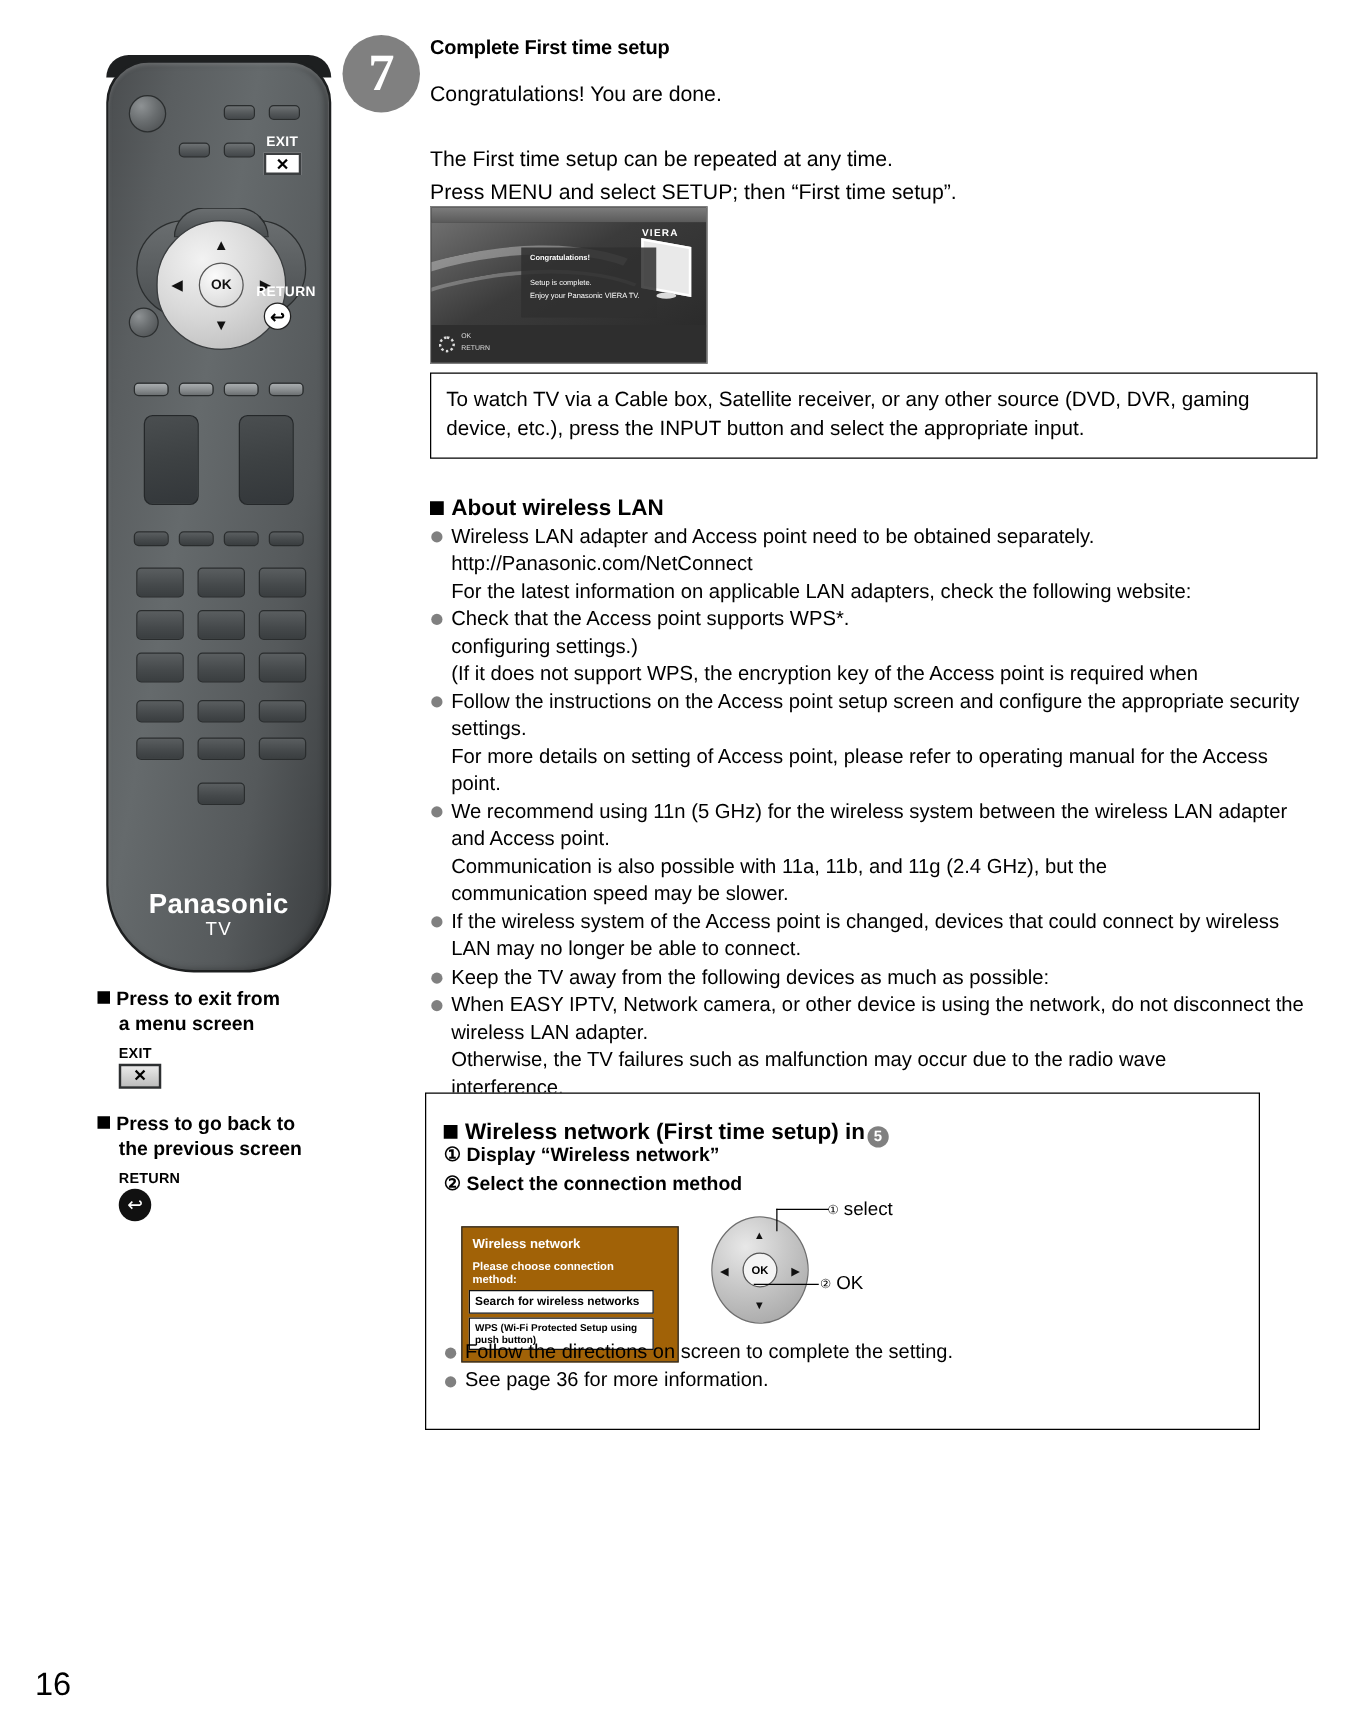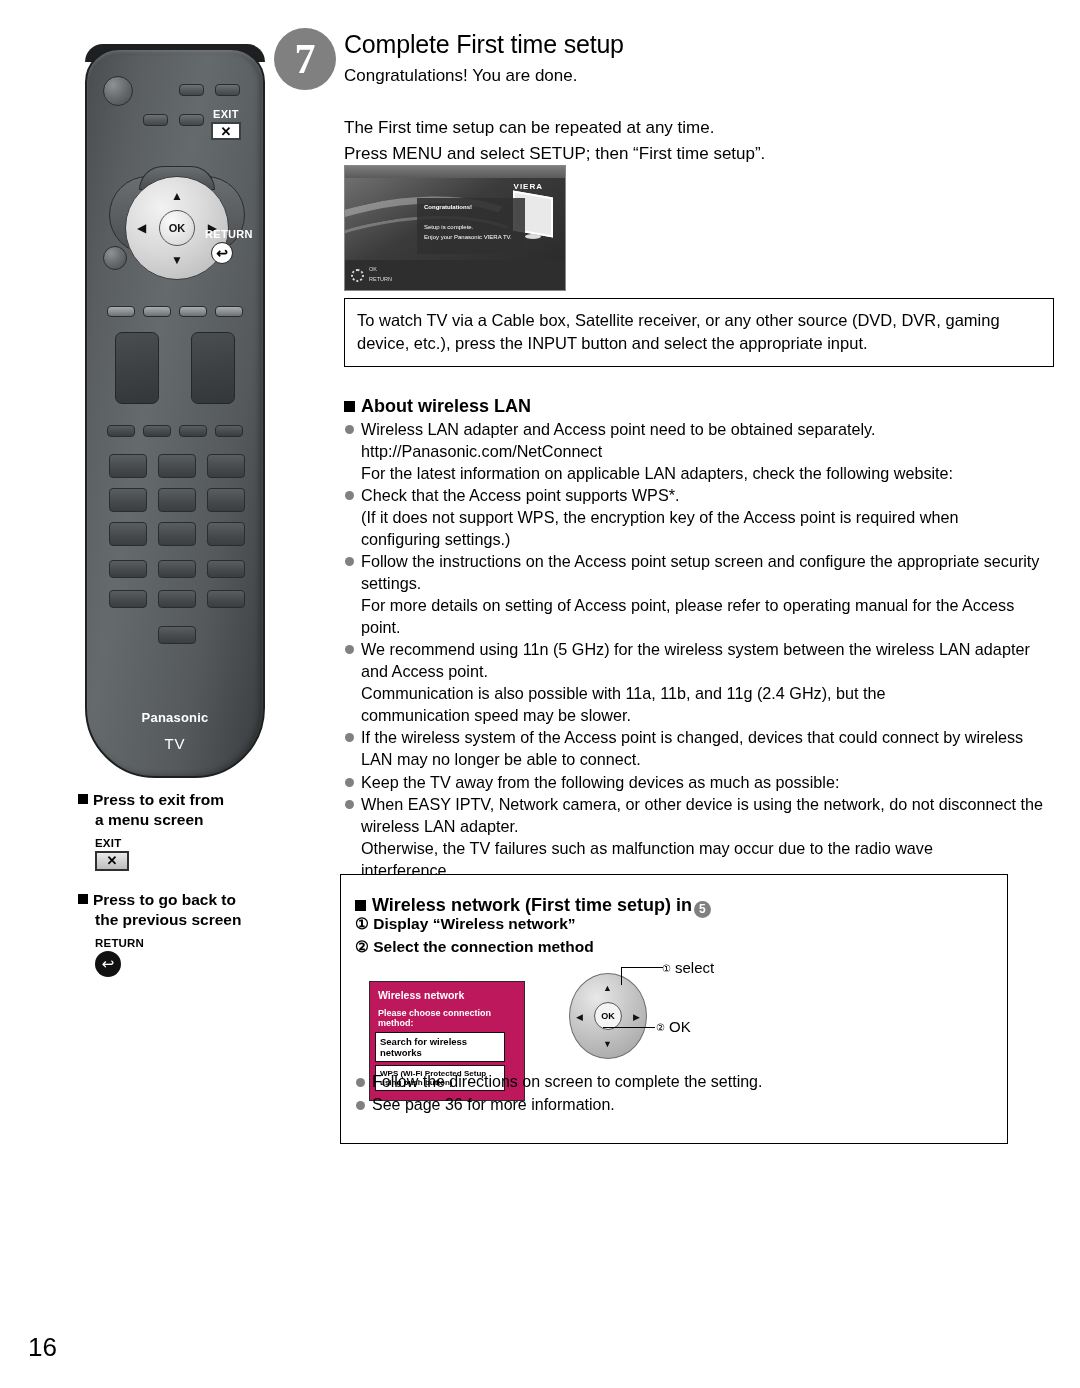--- a/index.html
+++ b/index.html
@@ -81,21 +81,21 @@
   }
   .return-key{
     position:absolute; width:22px; height:22px; border-radius:50%;
     background:#fff; border:1px solid #222;
     display:flex; align-items:center; justify-content:center;
     font-size:14px; color:#000; font-weight:bold;
   }
   .brand{
     position:absolute; width:180px; left:85px; text-align:center; color:#fff;
   }
-  .brand-panasonic{ top:710px; font-size:13px; font-weight:bold; letter-spacing:.2px;}
+  .brand-panasonic{ top:710px; font-size:22px; font-weight:bold; letter-spacing:.2px;}
   .brand-tv{ top:735px; font-size:15px; font-weight:normal; letter-spacing:1px;}
 
   
   .cap-block{ position:absolute; left:78px; width:230px; }
   .cap-head{
     font-size:15.5px; font-weight:bold; line-height:1.32; color:#000;
   }
   .sq{ display:inline-block; width:10px; height:10px; background:#000; margin-right:5px; vertical-align:1px;}
   .cap-indent{ padding-left:17px; }
   .small-label{ font-size:11.5px; font-weight:bold; letter-spacing:.2px; }
@@ -113,21 +113,21 @@
 
   
   #main { position:absolute; left:268px; top:0; width:812px; }
 
   .step-circle{
     position:absolute; left:6px; top:28px; width:62px; height:62px; border-radius:50%;
     background:#808080; color:#fff; display:flex; align-items:center; justify-content:center;
     font-size:42px; font-weight:bold; font-family:"Liberation Serif", serif;
   }
   .h1{
-    position:absolute; left:76px; top:30px; font-size:25px; font-weight:normal; letter-spacing:-.2px;
+    position:absolute; left:76px; top:30px; font-size:16px; font-weight:bold; letter-spacing:-.2px;
   }
   .sub{
     position:absolute; left:76px; top:66px; font-size:17px;
   }
   .para{
     position:absolute; left:76px; font-size:17px; line-height:1.45;
   }
 
   
   .tv-shot{
@@ -203,21 +203,21 @@
     border:1px solid #000; background:#fff;
   }
   .wl-title{ position:absolute; left:14px; top:20px; font-size:18px; font-weight:bold; white-space:nowrap;}
   .circ5{
     display:inline-block; width:17px; height:17px; border-radius:50%; background:#808080;
     color:#fff; font-size:12px; font-weight:bold; text-align:center; line-height:17px;
     vertical-align:-2px; margin-left:2px;
   }
   .wl-step{ position:absolute; left:14px; font-size:15.5px; font-weight:bold; }
   .wl-menu{
-    position:absolute; left:28px; top:106px; width:156px; background:#be185d;
+    position:absolute; left:28px; top:106px; width:174px; background:#a16207;
     border:1px solid #2a2a2a; padding:5px 19px 6px 5px;
   }
   .wl-menu-title{ color:#fff; font-size:10.5px; font-weight:bold; padding:2px 3px 7px 3px;}
   .wl-menu-sub{ color:#fff; font-size:9px; font-weight:bold; padding:0 3px 4px 3px;}
   .wl-opt{
     background:#fff; color:#000; font-size:9.5px; font-weight:bold;
     padding:3px 4px; margin-bottom:3px; border:1px solid #111;
   }
   .wl-opt.small{ font-size:8px; }
 
@@ -394,22 +394,22 @@
   <div class="sec-head">
     <span class="sq2"></span><span>About wireless LAN</span>
   </div>
 
   <div class="bullets">
     <div class="bl"><span>Wireless LAN adapter and Access point need to be obtained separately.</span></div>
     <div class="cont">http://Panasonic.com/NetConnect</div>
     <div class="cont">For the latest information on applicable LAN adapters, check the following website:</div>
 
     <div class="bl"><span>Check that the Access point supports WPS*.</span></div>
+    <div class="cont">configuring settings.)</div>
     <div class="cont">(If it does not support WPS, the encryption key of the Access point is required when</div>
-    <div class="cont">configuring settings.)</div>
 
     <div class="bl"><span>Follow the instructions on the Access point setup screen and configure the appropriate security settings.</span></div>
     <div class="cont">For more details on setting of Access point, please refer to operating manual for the Access</div>
     <div class="cont">point.</div>
 
     <div class="bl"><span>We recommend using 11n (5 GHz) for the wireless system between the wireless LAN adapter and Access point.</span></div>
     <div class="cont">Communication is also possible with 11a, 11b, and 11g (2.4 GHz), but the</div>
     <div class="cont">communication speed may be slower.</div>
 
     <div class="bl"><span>If the wireless system of the Access point is changed, devices that could connect by wireless LAN may no longer be able to connect.</span></div>

